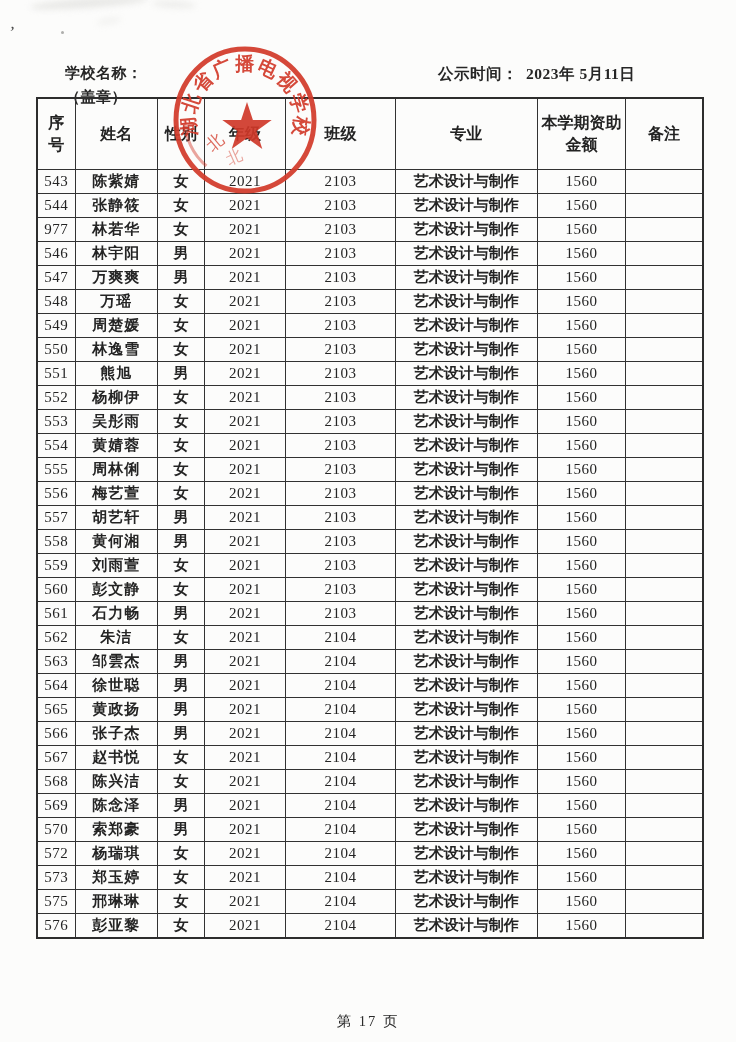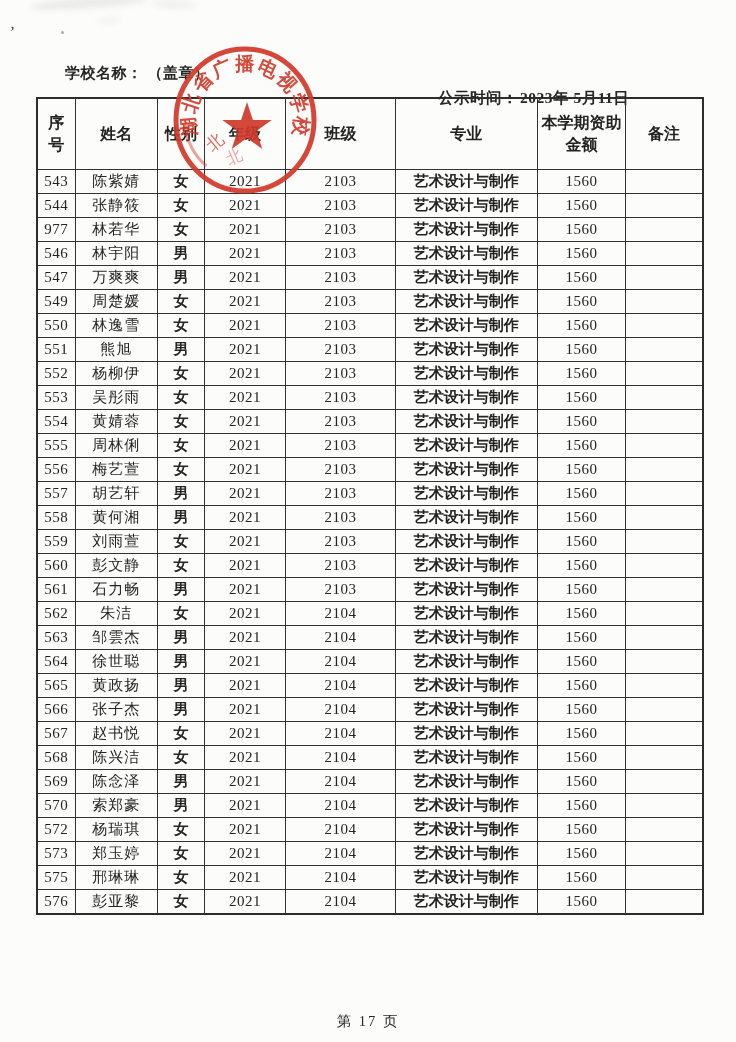--- a/index.html
+++ b/index.html
@@ -20,26 +20,26 @@
     position:absolute;left:9px;top:24px;
     font-size:17px;color:#4a4a4a;line-height:1;
     transform:rotate(8deg);
   }
   .dot-mark{position:absolute;left:61px;top:31px;width:3px;height:3px;background:#9a9a97;border-radius:50%;opacity:.8;}
 
   
   .headline-left{
     position:absolute;left:65px;top:64px;
     display:flex;gap:5px;
-    font-size:15px;font-weight:bold;letter-spacing:.5px;color:#262626;
+    font-size:15px;font-weight:bold;letter-spacing:.5px;color:#262626;flex-direction:column;
   }
   .headline-right{
     position:absolute;left:438px;top:64px;
-    display:flex;gap:2px;
-    font-size:15.5px;font-weight:bold;letter-spacing:.5px;color:#262626;margin-top:24px;
+    display:flex;gap:8px;
+    font-size:15.5px;font-weight:bold;letter-spacing:.5px;color:#262626;
   }
 
   
   table.roster{
     position:absolute;left:36px;top:97px;
     width:668px;
     border-collapse:collapse;table-layout:fixed;
     border:2px solid #2d2d2d;
   }
   table.roster th,table.roster td{
@@ -53,21 +53,21 @@
     white-space:normal;line-height:1.35;
   }
   table.roster td{
     height:23px;
     font-size:15px;color:#242424;
   }
   td.col-no,td.col-grade,td.col-class,td.col-amount{
     font-size:14px;color:#2b2b2b;letter-spacing:.5px;
   }
   td.col-major{font-size:14.5px;font-weight:600;}
-  td.col-name{font-weight:400;letter-spacing:1px;}
+  td.col-name{font-weight:700;letter-spacing:1px;}
   td.col-gender{font-weight:600;}
 
   
   .page-footer{
     position:absolute;left:0;top:1012px;width:736px;
     text-align:center;font-size:14.5px;color:#2a2a2a;letter-spacing:2px;
   }
 
   
   .stamp{position:absolute;left:165px;top:40px;width:160px;height:160px;pointer-events:none;}
@@ -161,20 +161,30 @@
           <td class="col-no">547</td>
           <td class="col-name">万爽爽</td>
           <td class="col-gender">男</td>
           <td class="col-grade">2021</td>
           <td class="col-class">2103</td>
           <td class="col-major">艺术设计与制作</td>
           <td class="col-amount">1560</td>
           <td class="col-remark"></td>
         </tr>
         <tr>
+          <td class="col-no">548</td>
+          <td class="col-name">万瑶</td>
+          <td class="col-gender">女</td>
+          <td class="col-grade">2021</td>
+          <td class="col-class">2103</td>
+          <td class="col-major">艺术设计与制作</td>
+          <td class="col-amount">1560</td>
+          <td class="col-remark"></td>
+        </tr>
+        <tr>
           <td class="col-no">549</td>
           <td class="col-name">周楚媛</td>
           <td class="col-gender">女</td>
           <td class="col-grade">2021</td>
           <td class="col-class">2103</td>
           <td class="col-major">艺术设计与制作</td>
           <td class="col-amount">1560</td>
           <td class="col-remark"></td>
         </tr>
         <tr>

